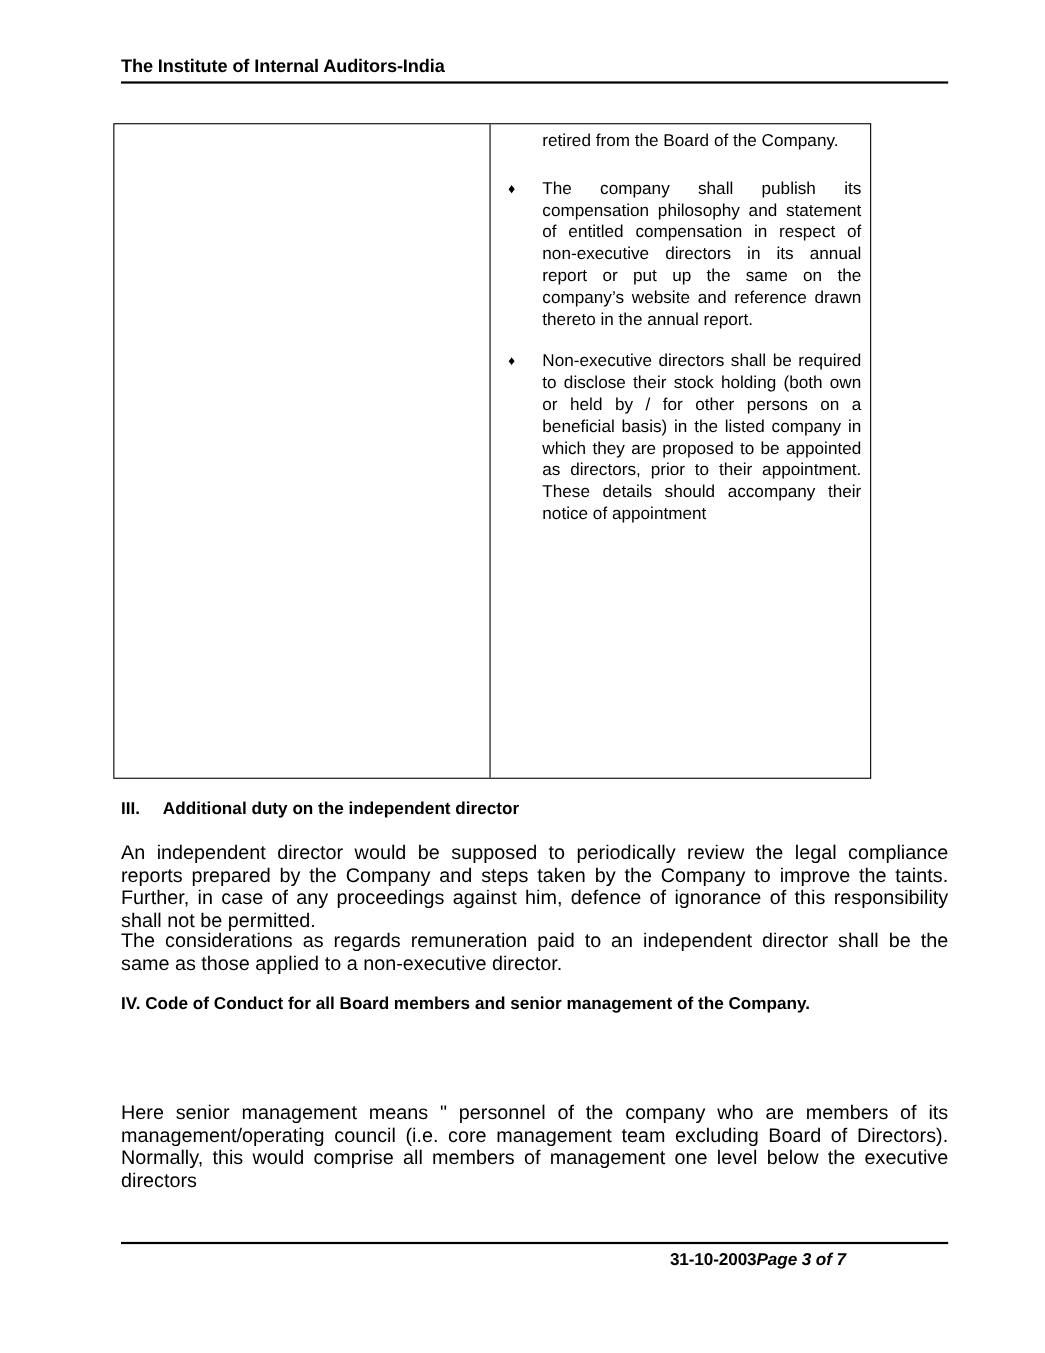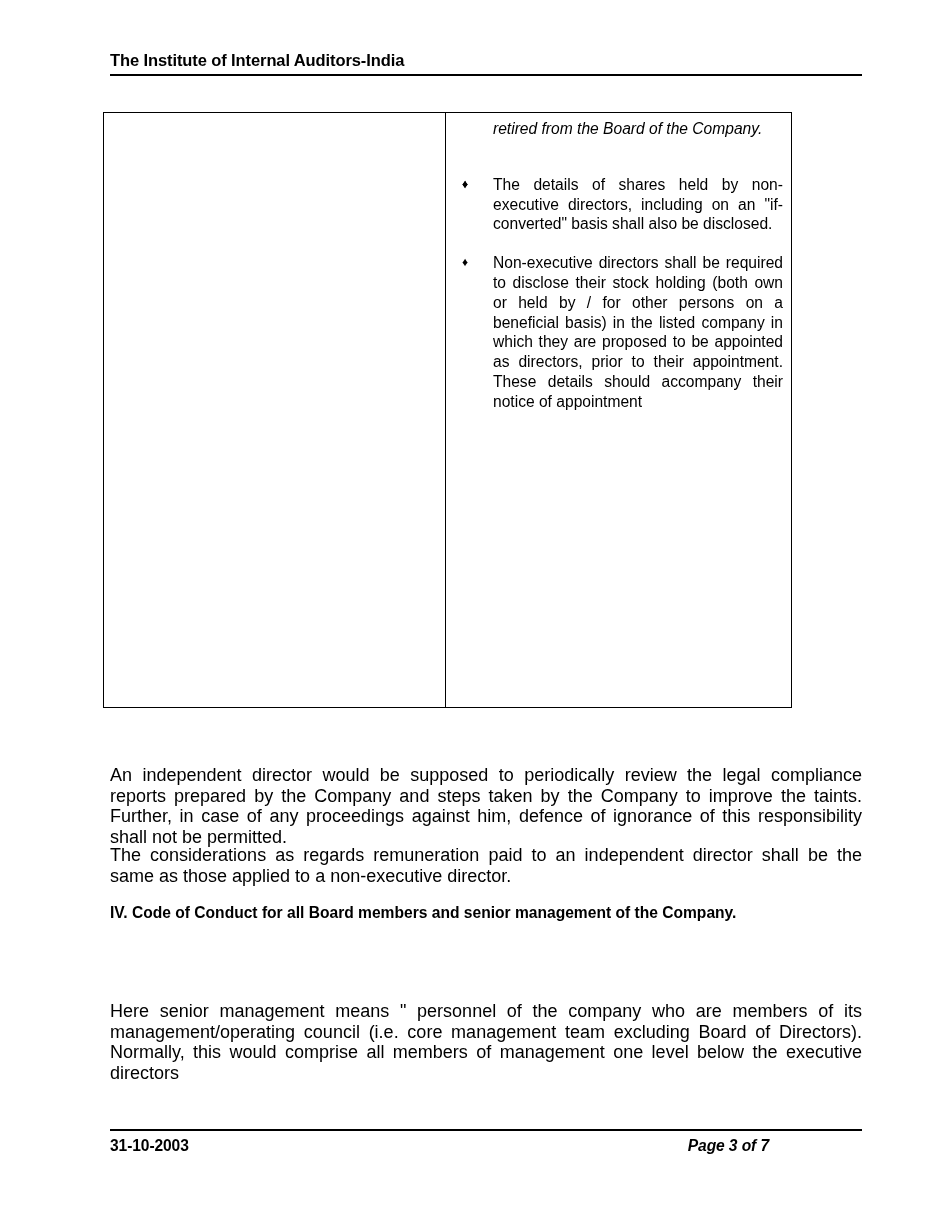--- a/index.html
+++ b/index.html
@@ -74,22 +74,21 @@
 
   .tbl-text {
     font-size: 15.6px;
     line-height: 19.8px;
     text-align: justify;
     text-justify: inter-word;
     margin: 0;
   }
   .cont-line {
     padding-left: 37px;
-    margin-bottom: 36px;
-    font-style: italic;
+    margin-bottom: 23px;
   }
   .bullet-item {
     position: relative;
     padding-left: 37px;
     margin-bottom: 19px;
   }
   .bullet-item .bullet-mark {
     position: absolute;
     left: 6px;
     top: 0;
@@ -137,21 +136,21 @@
     width: 752px;
     height: 0;
     border-top: 2px solid #000000;
   }
   .footer {
     position: absolute;
     left: 110px;
     top: 1136px;
     width: 752px;
     display: flex;
-    justify-content: space-between;
+    justify-content: flex-end;
     align-items: baseline;
   }
   .footer-text {
     font-size: 15.6px;
     font-weight: bold;
     line-height: 20px;
     letter-spacing: -0.1px;
     white-space: nowrap;
   }
   .footer-page {
@@ -174,32 +173,35 @@
     <div class="cell-right">
 
       <p class="tbl-text cont-line">retired from the Board of the Company.</p>
 
       <div class="tbl-text bullet-item">
         <span class="bullet-mark">♦</span>
       </div>
 
       <div class="tbl-text bullet-item">
         <span class="bullet-mark">♦</span>
+        <span>The company shall publish its compensation philosophy and statement of entitled compensation in respect of non-executive directors in its annual report or put up the same on the company’s website and reference drawn thereto in the annual report.</span>
       </div>
 
-      <p class="tbl-text plain-para">The details of shares held by non-executive directors, including on an "if-converted" basis shall also be disclosed.</p>
 
       <div class="tbl-text bullet-item tbl-last">
         <span class="bullet-mark">♦</span>
         <span>Non-executive directors shall be required to disclose their stock holding (both own or held by / for other persons on a beneficial basis) in the listed company in which they are proposed to be appointed as directors, prior to their appointment. These details should accompany their notice of appointment</span>
       </div>
 
     </div>
   </div>
 
+  <div class="body-block" style="top: 726px;">
+    <div class="sec-heading"><span class="num-tab">III.</span><span>Additional duty on the independent director</span></div>
+  </div>
 
   <div class="body-block" style="top: 765px;">
     <p class="body-para">An independent director would be supposed to periodically review the legal compliance reports prepared by the Company and steps taken by the Company to improve the taints. Further, in case of any proceedings against him, defence of ignorance of this responsibility shall not be permitted.</p>
   </div>
 
   <div class="body-block" style="top: 903px;">
     <div class="sec-heading">IV. Code of Conduct for all Board members and senior management of the Company.</div>
   </div>
 
   <div class="body-block" style="top: 845px;">

